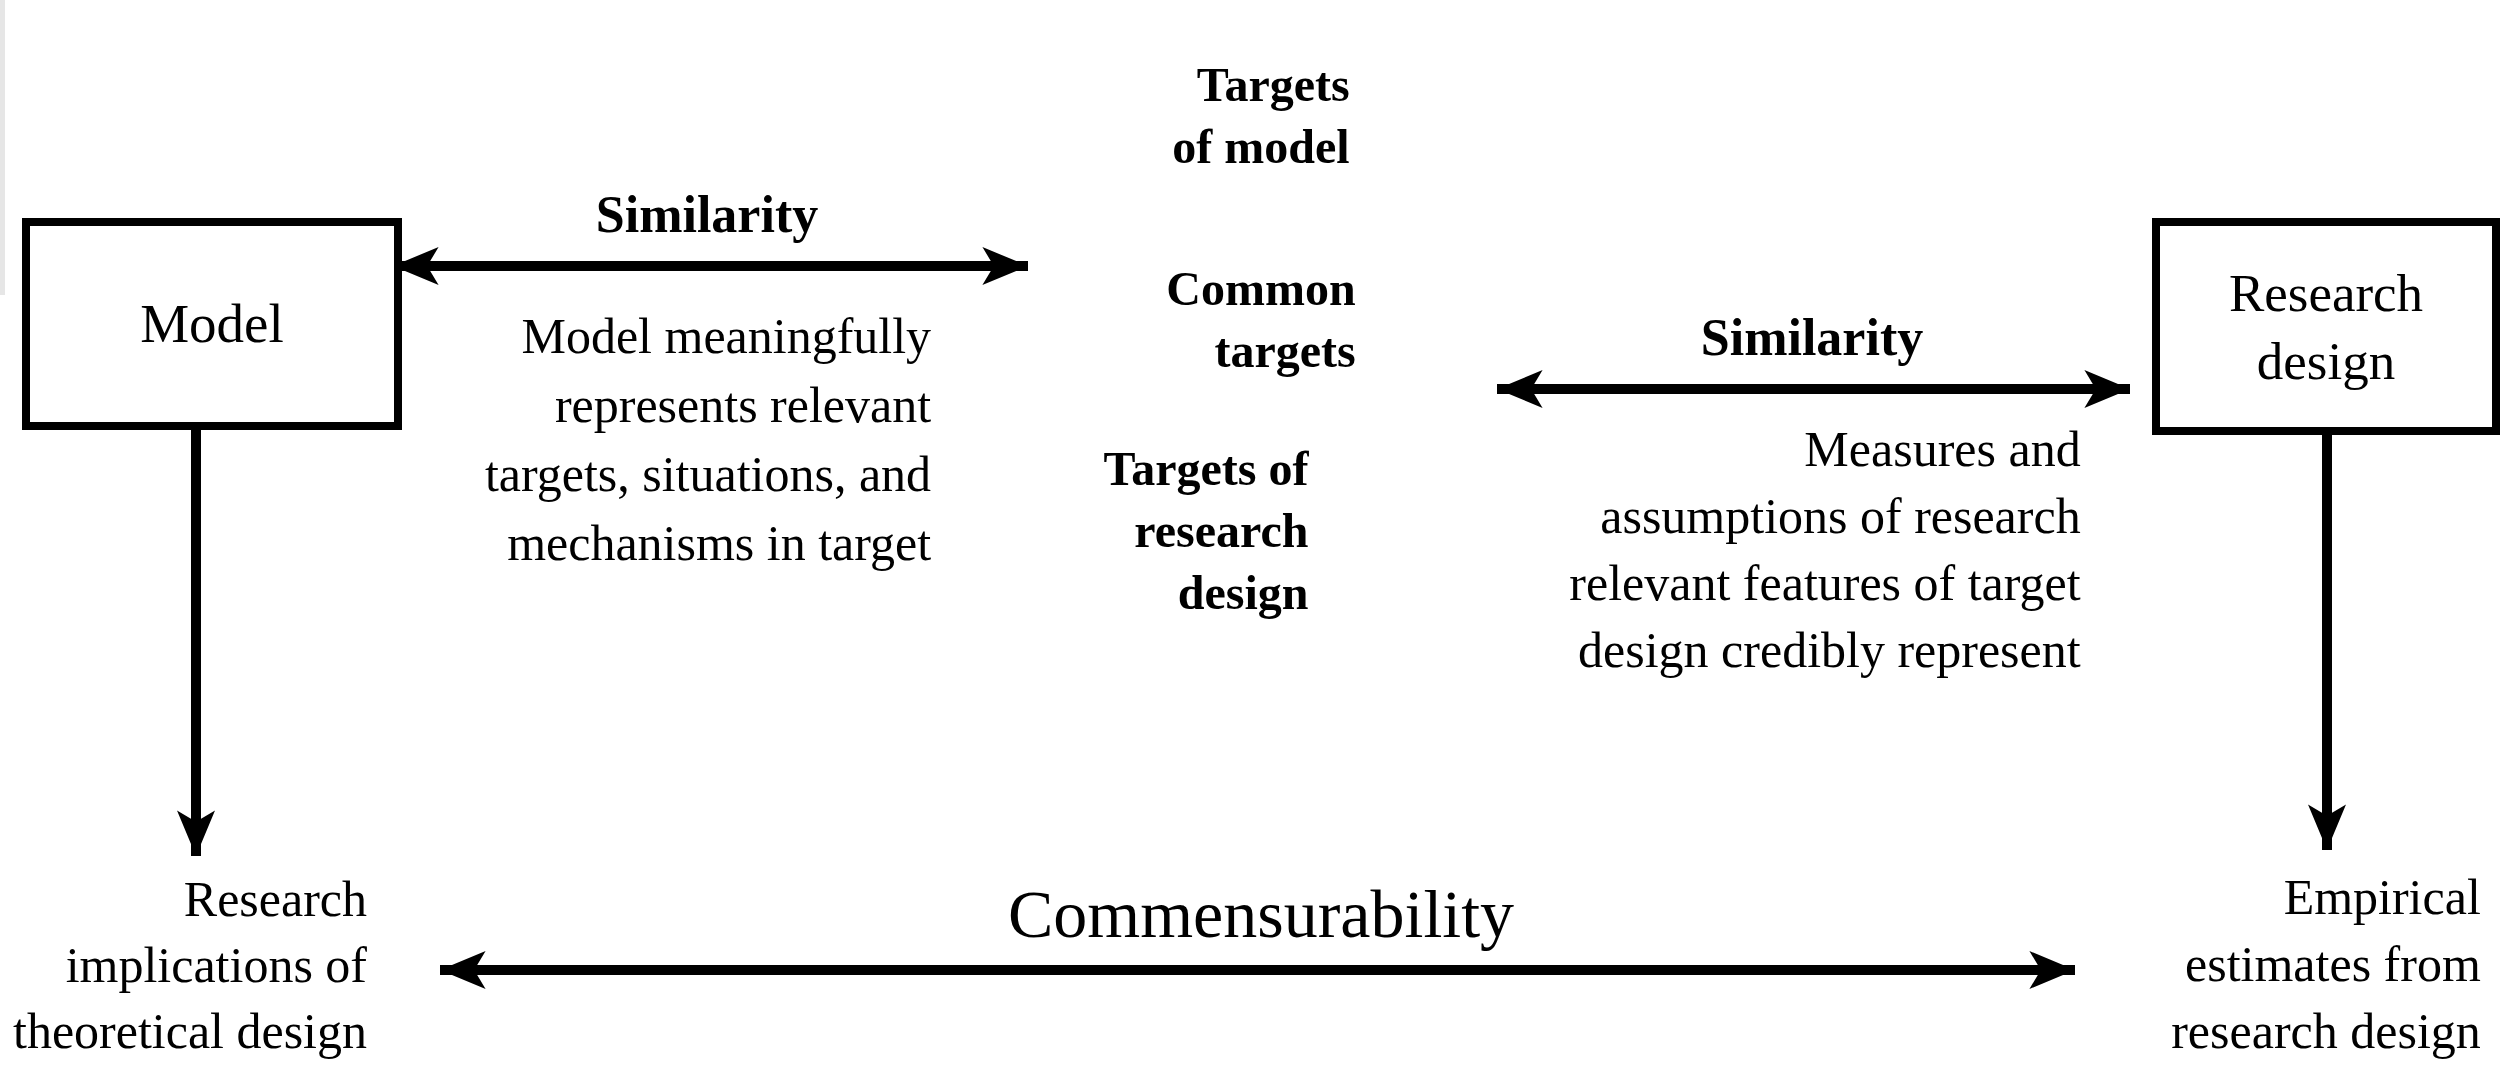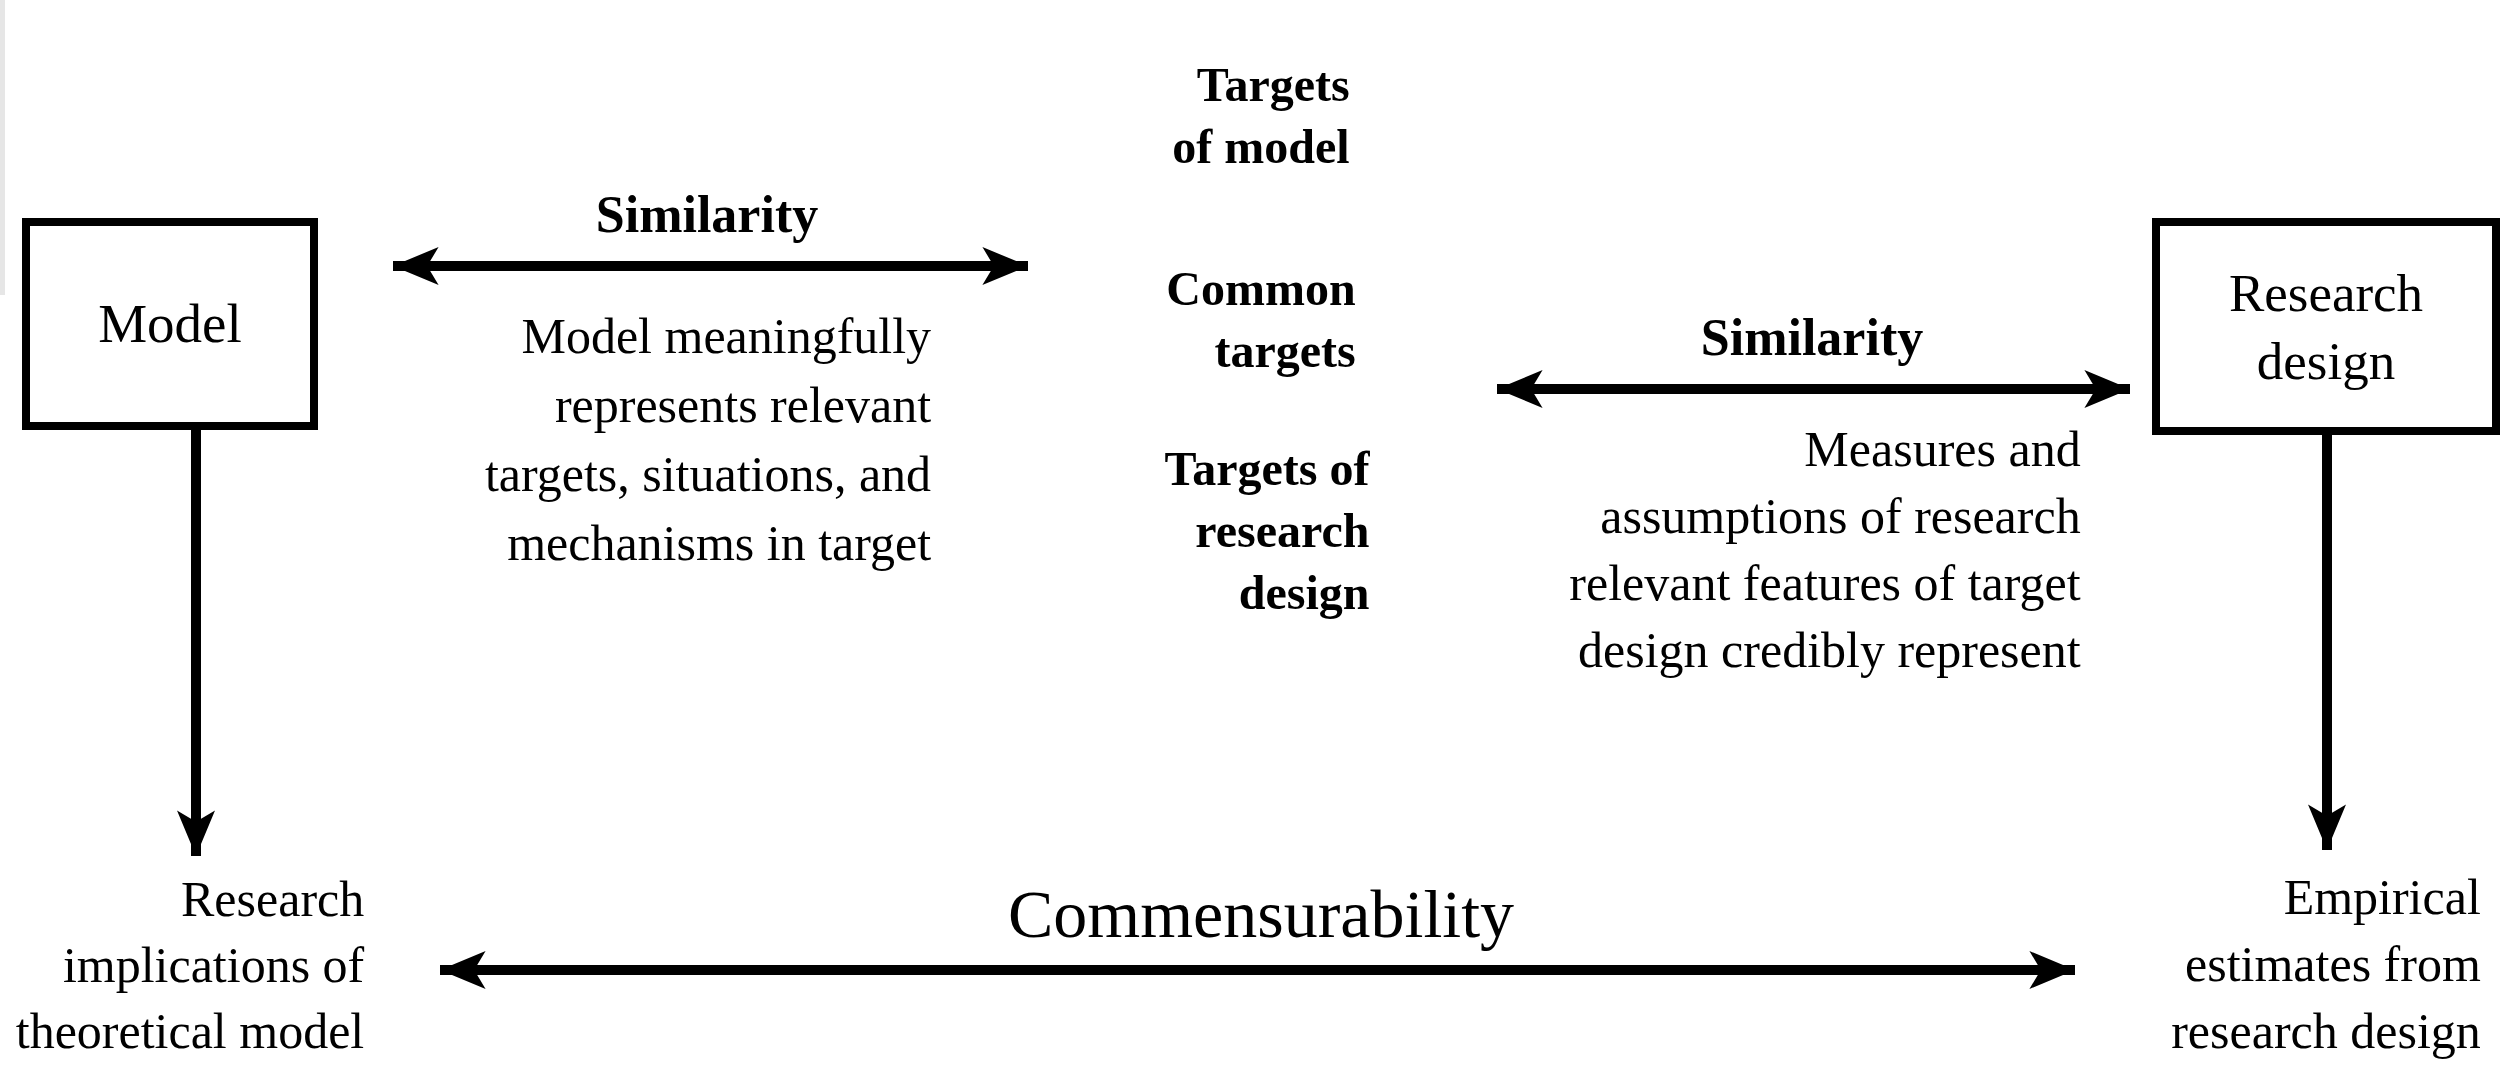--- a/index.html
+++ b/index.html
@@ -20,34 +20,34 @@
   .node-box {
     position: absolute;
     border: 8px solid #000;
     background: #fff;
     display: flex;
     align-items: center;
     justify-content: center;
     text-align: center;
     box-sizing: border-box;
   }
-  #model-box   { left: 22px;   top: 218px; width: 296px; height: 212px; font-size: 55px; line-height: 64px; }
+  #model-box   { left: 22px;   top: 218px; width: 380px; height: 212px; font-size: 55px; line-height: 64px; }
   #research-box{ left: 2152px; top: 218px; width: 348px; height: 217px; font-size: 53px; line-height: 68px; }
 
   
   #left-similarity-title  { left: 707px;  top: 187px; font-size: 52px; line-height: 56px; font-weight: 700; }
   #left-similarity-text   { left: 708px;  top: 287px; font-size: 50px; line-height: 69px; margin-top: 15px; }
   #right-similarity-title { left: 1812px; top: 310px; font-size: 52px; line-height: 56px; font-weight: 700; }
   #right-similarity-text  { left: 1825px; top: 416px; font-size: 50px; line-height: 67px; }
 
   
   .center-col { font-weight: 700; font-size: 48px; line-height: 62px; }
   #center-top    { left: 1261px; top: 54px; }
   #center-middle { left: 1261px; top: 258px; }
-  #center-bottom { left: 1267px; top: 438px; }
+  #center-bottom { left: 1206px; top: 438px; }
 
   
   #bottom-left-text  { left: 190px;  top: 866px; font-size: 50px; line-height: 66px; }
   #commensurability-title { left: 1261px; top: 885px; font-size: 68px; line-height: 58px; font-weight: 400; }
   #bottom-right-text { left: 2326px; top: 864px; font-size: 50px; line-height: 67px; }
 
   
   #arrow-layer { position: absolute; left: 0; top: 0; width: 2514px; height: 1090px; }
   #arrow-layer line { stroke: #000; stroke-width: 10; }
 
@@ -115,21 +115,21 @@
 
   <div id="center-bottom" class="abs center-block center-col">
     <div class="line">Targets of</div>
     <div class="line">research</div>
     <div class="line">design</div>
   </div>
 
   <div id="bottom-left-text" class="abs center-block">
     <div class="line">Research</div>
     <div class="line">implications of</div>
-    <div class="line">theoretical model</div>
+    <div class="line">theoretical design</div>
   </div>
 
   <div id="commensurability-title" class="abs center-block">Commensurability</div>
 
   <div id="bottom-right-text" class="abs center-block">
     <div class="line">Empirical</div>
     <div class="line">estimates from</div>
     <div class="line">research design</div>
   </div>
 

